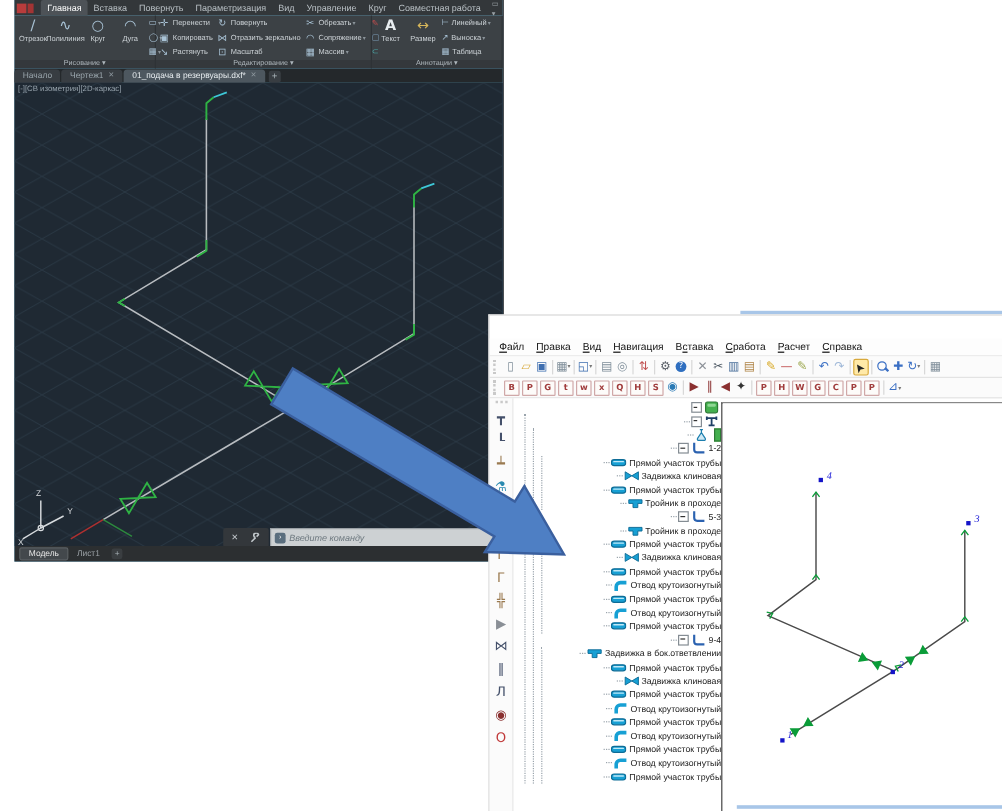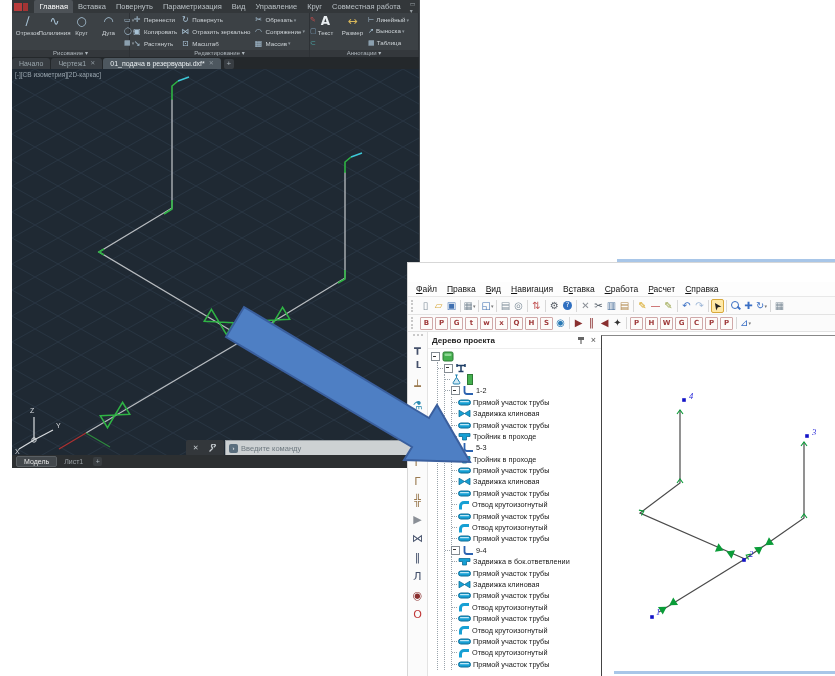--- a/index.html
+++ b/index.html
@@ -36,21 +36,21 @@
   .fplus{width:10px;height:10px;background:#383d42;border-radius:2px;color:#aab4ba;font-size:8px;line-height:10px;text-align:center;margin-left:2px;}
   
   #acad-canvas{position:absolute;left:0;top:69px;width:407px;height:386px;background:#1f2933;overflow:hidden;}
   #vp-label{position:absolute;left:3px;top:2px;font-size:6.5px;color:#98a4ad;z-index:3;}
   #acad-svg{position:absolute;left:0;top:0;}
   #cmd-dock{position:absolute;left:174px;top:371px;width:233px;height:16px;display:flex;z-index:4;}
   #cmd-left{width:34px;background:#33373b;border-radius:2px;display:flex;align-items:center;justify-content:space-around;padding:0 2px;}
   #cmd-left .ci{color:#c3c9cd;font-size:7px;font-family:"DejaVu Sans",sans-serif;}
   #cmd-input{flex:1;background:#cdd1d3;border:1px solid #9aa0a5;display:flex;align-items:center;margin-left:1px;}
   #cmd-chip{width:9px;height:9px;background:#5a6e7e;border-radius:2px;color:#fff;font-size:6px;line-height:9px;text-align:center;margin:0 3px;}
-  #cmd-text{font-size:7.5px;color:#6d787f;}
+  #cmd-text{font-size:7.5px;font-style:italic;color:#6d787f;}
   
   #acad-status{position:absolute;left:0;top:455px;width:100%;height:13px;background:#2c2f31;display:flex;align-items:center;padding-left:4px;box-sizing:border-box;}
   .mtab{font-size:7px;color:#9aa0a5;padding:1px 7px;border-radius:2px;}
   .mtab.act{background:#43484c;color:#e8e8e8;border:1px solid #5a5f63;}
   .mplus{width:9px;height:9px;background:#3a3e41;border-radius:2px;color:#aab4ba;font-size:7px;line-height:9px;text-align:center;margin-left:3px;}
   
   #hydro-win{position:absolute;left:407px;top:262px;width:428px;height:414px;background:#fff;border-left:1px solid #d7d7d7;border-top:1px solid #d7d7d7;box-sizing:border-box;}
   #blue-top{position:absolute;left:617px;top:259px;width:218px;height:3px;background:#a8c6e8;}
   #blue-bottom{position:absolute;left:614px;top:671px;width:221px;height:3px;background:#a8c6e8;}
   #h-title{position:absolute;left:0;top:0;width:100%;height:19px;display:flex;align-items:center;background:#fff;}
@@ -79,21 +79,21 @@
   #h-side{position:absolute;left:0;top:69px;width:20px;height:345px;border-right:1px solid #e3e3e3;background:#fbfbfb;display:flex;flex-direction:column;align-items:center;padding-top:2px;box-sizing:border-box;}
   #h-side .sgrip{width:10px;border-top:2px dotted #c9c9c9;margin-bottom:3px;}
   .stool{height:19px;display:flex;align-items:center;justify-content:center;font-family:"DejaVu Sans",sans-serif;font-size:11px;}
   
   #tree-panel{position:absolute;left:20px;top:69px;width:173px;height:345px;background:#fff;box-sizing:border-box;}
   #tree-head{height:16px;display:flex;align-items:center;border-bottom:1px solid #eee;}
   #tree-title{font-size:8px;font-weight:bold;color:#222;margin-left:4px;flex:1;}
   #tree-pin{margin-right:6px;}
   #tree-close{font-size:9px;color:#555;margin-right:5px;}
   #tree-body{padding:2px 0 0 3px;overflow:hidden;height:326px;}
-  .trow{display:flex;align-items:center;height:11.4px;white-space:nowrap;}
+  .trow{display:flex;align-items:center;height:11.4px;white-space:nowrap;justify-content:flex-end;}
   .kids{margin-left:6px;border-left:1px dotted #9aa4ac;}
   .kids>.trow:before{content:"";width:5px;border-top:1px dotted #9aa4ac;margin-right:1px;flex:0 0 auto;}
   .exp{width:7px;height:7px;border:1px solid #848c93;background:#fff;position:relative;margin-right:2px;flex:0 0 auto;}
   .exp:after{content:"";position:absolute;left:1px;top:2.6px;width:3.4px;border-top:1px solid #333;}
   .tico{display:inline-flex;align-items:center;margin-right:2px;flex:0 0 auto;}
   .tico2{width:4px;height:9px;background:#45b04f;border:1px solid #2d7a35;margin-left:3px;flex:0 0 auto;}
   .tlbl{font-size:7.3px;color:#1a1a1a;}
   
   #schem-panel{position:absolute;left:193px;top:72px;width:234px;height:342px;background:#fff;border-left:1px solid #444;border-top:1px solid #888;box-sizing:border-box;}
   
@@ -484,28 +484,20 @@
         <div class="stool" style="color: rgb(154, 122, 80);">╬</div>
         <div class="stool" style="color: rgb(138, 143, 150);">▶</div>
         <div class="stool" style="color: rgb(68, 80, 106);">⋈</div>
         <div class="stool" style="color: rgb(68, 80, 106);">‖</div>
         <div class="stool" style="color: rgb(68, 80, 106);">Л</div>
         <div class="stool" style="color: rgb(138, 48, 48);">◉</div>
         <div class="stool" style="color: rgb(192, 56, 56);">О</div>
       </div>
 
     <div id="tree-panel">
-      <div id="tree-head">
-        <span id="tree-title">Дерево проекта</span>
-        <svg id="tree-pin" width="8" height="9" viewBox="0 0 8 9">
-          <rect x="1" y="1" width="6" height="3" fill="#666"></rect>
-            <line x1="4" y1="4" x2="4" y2="8" stroke="#666" stroke-width="1.2"></line>
-        </svg>
-        <span id="tree-close">×</span>
-      </div>
       <div id="tree-body">
           <div class="trow">
             <span class="exp"></span>
             <span class="tico">
               <svg width="12" height="11" viewBox="0 0 12 11">
                 <rect x="1" y="1" width="10" height="9" rx="1.5" fill="#45b04f" stroke="#2d7a35"></rect>
                 <rect x="2.5" y="2.5" width="7" height="2.5" rx="1" fill="#8fd694"></rect>
               </svg>
             </span>
           </div>

